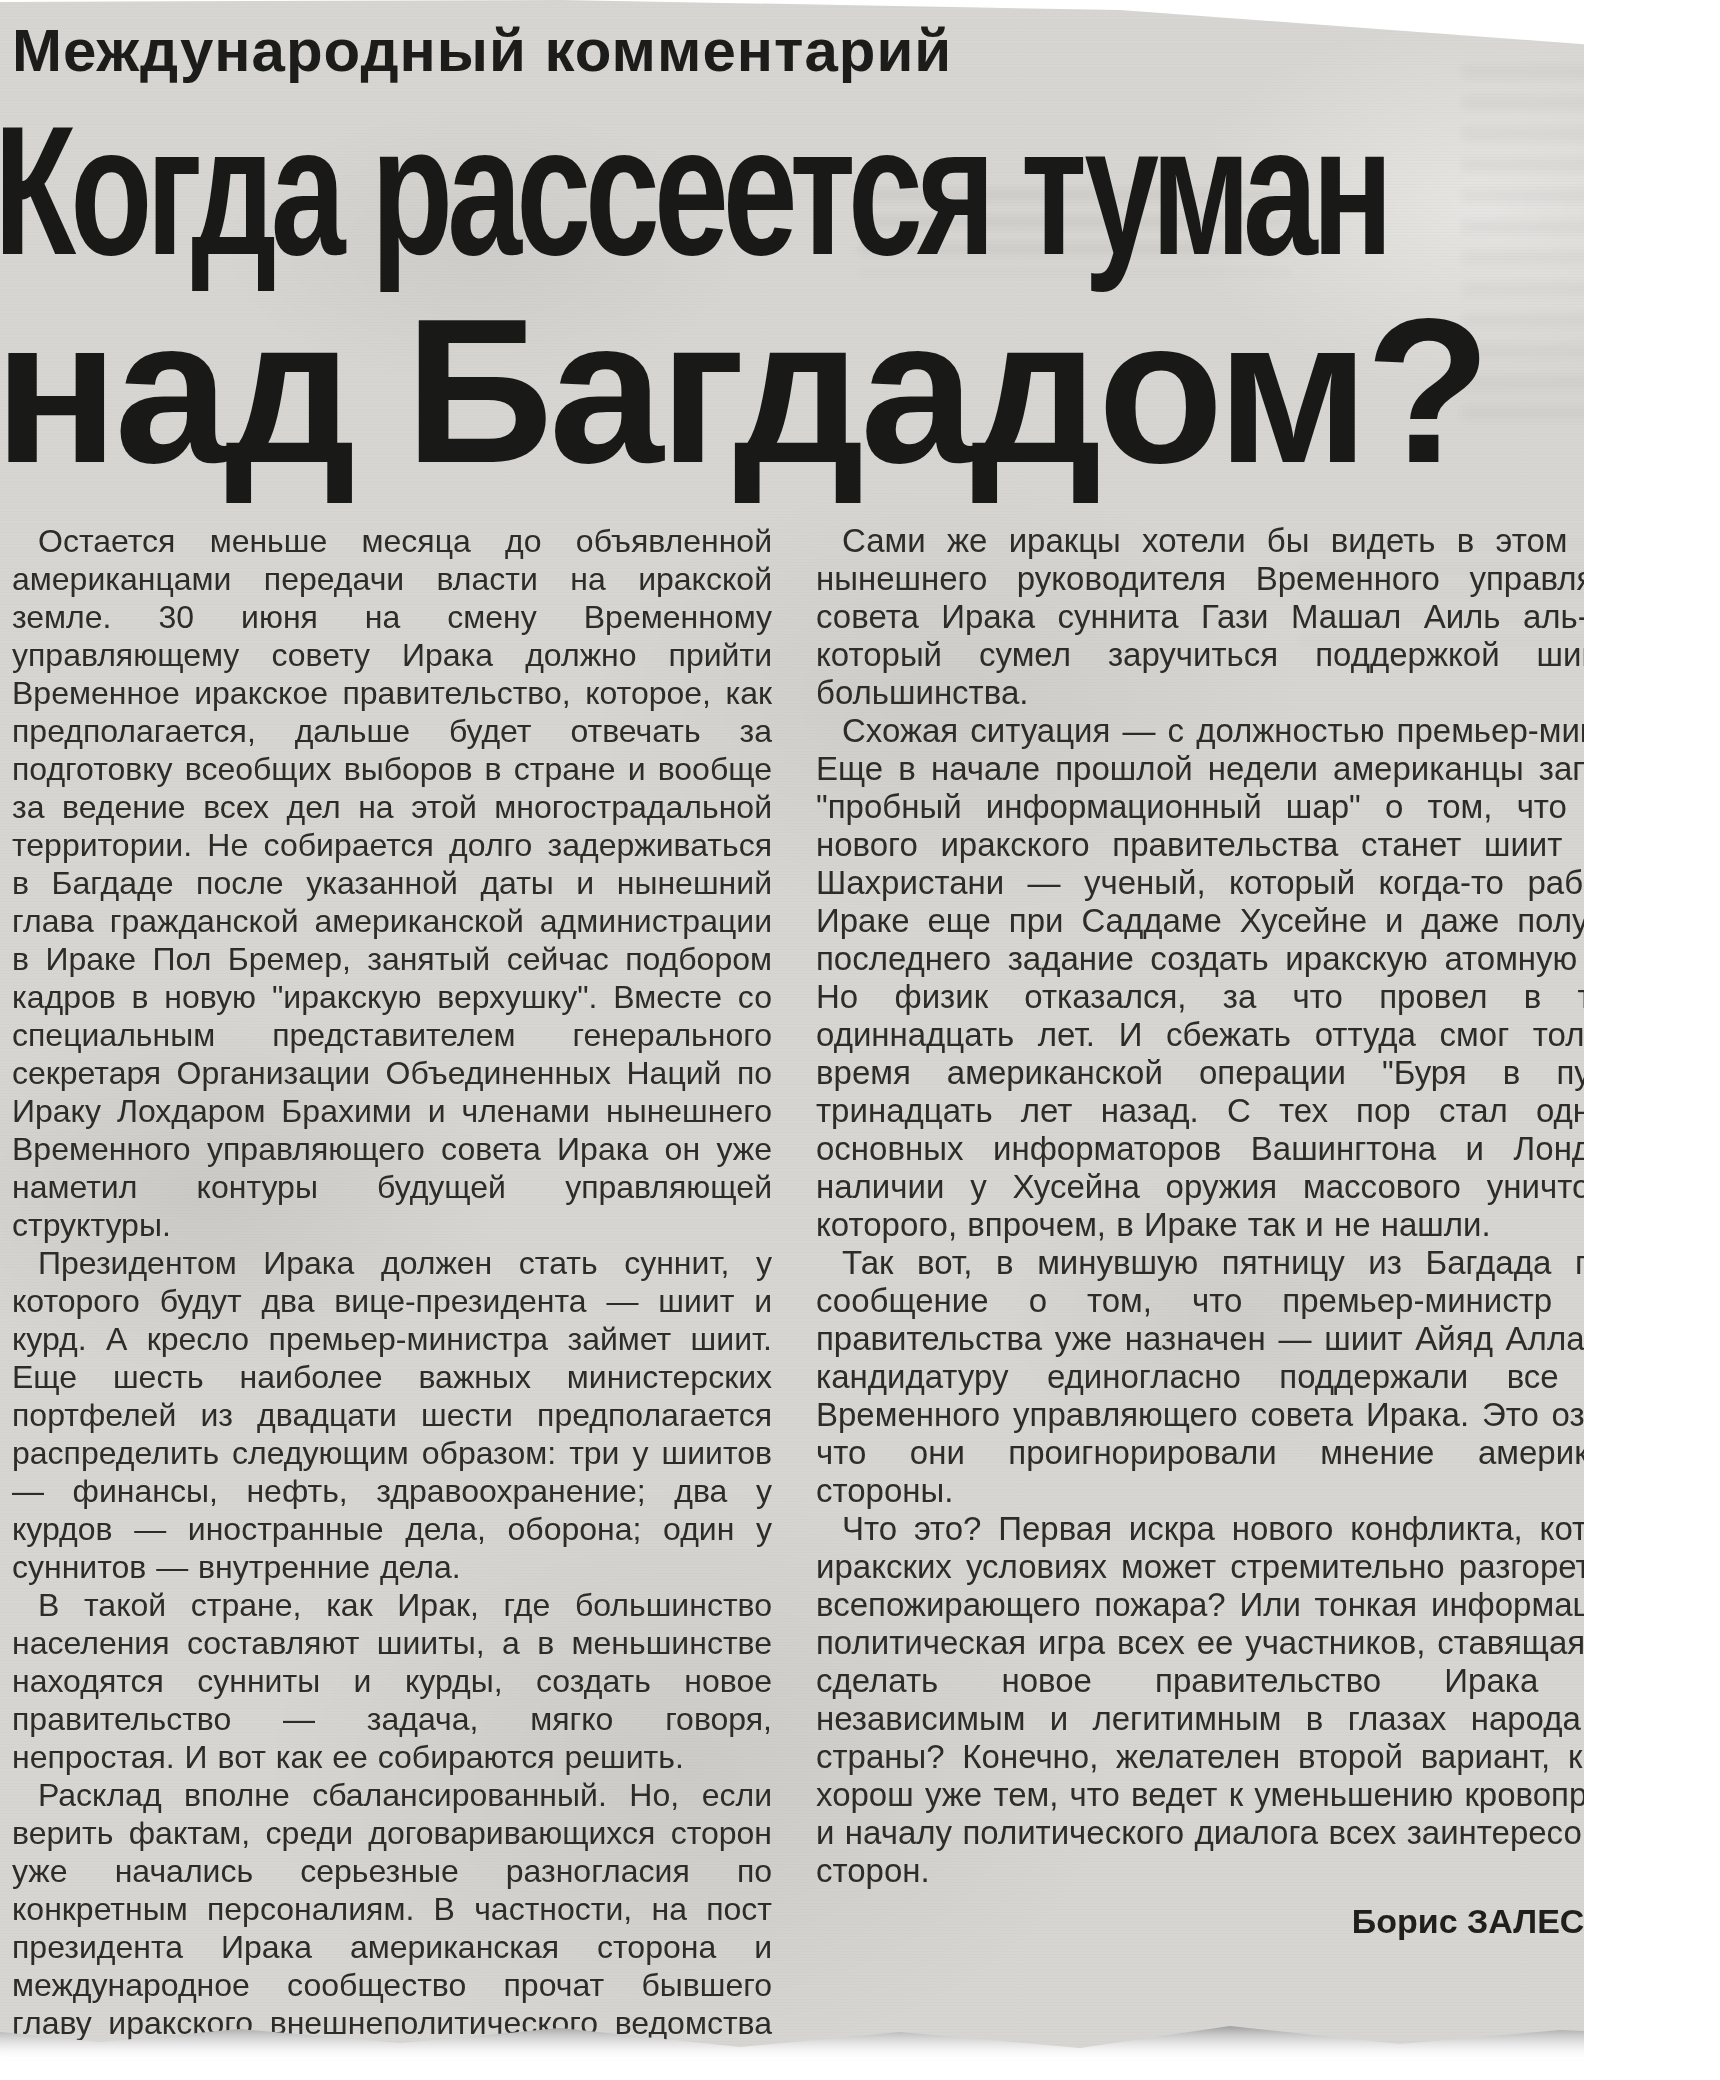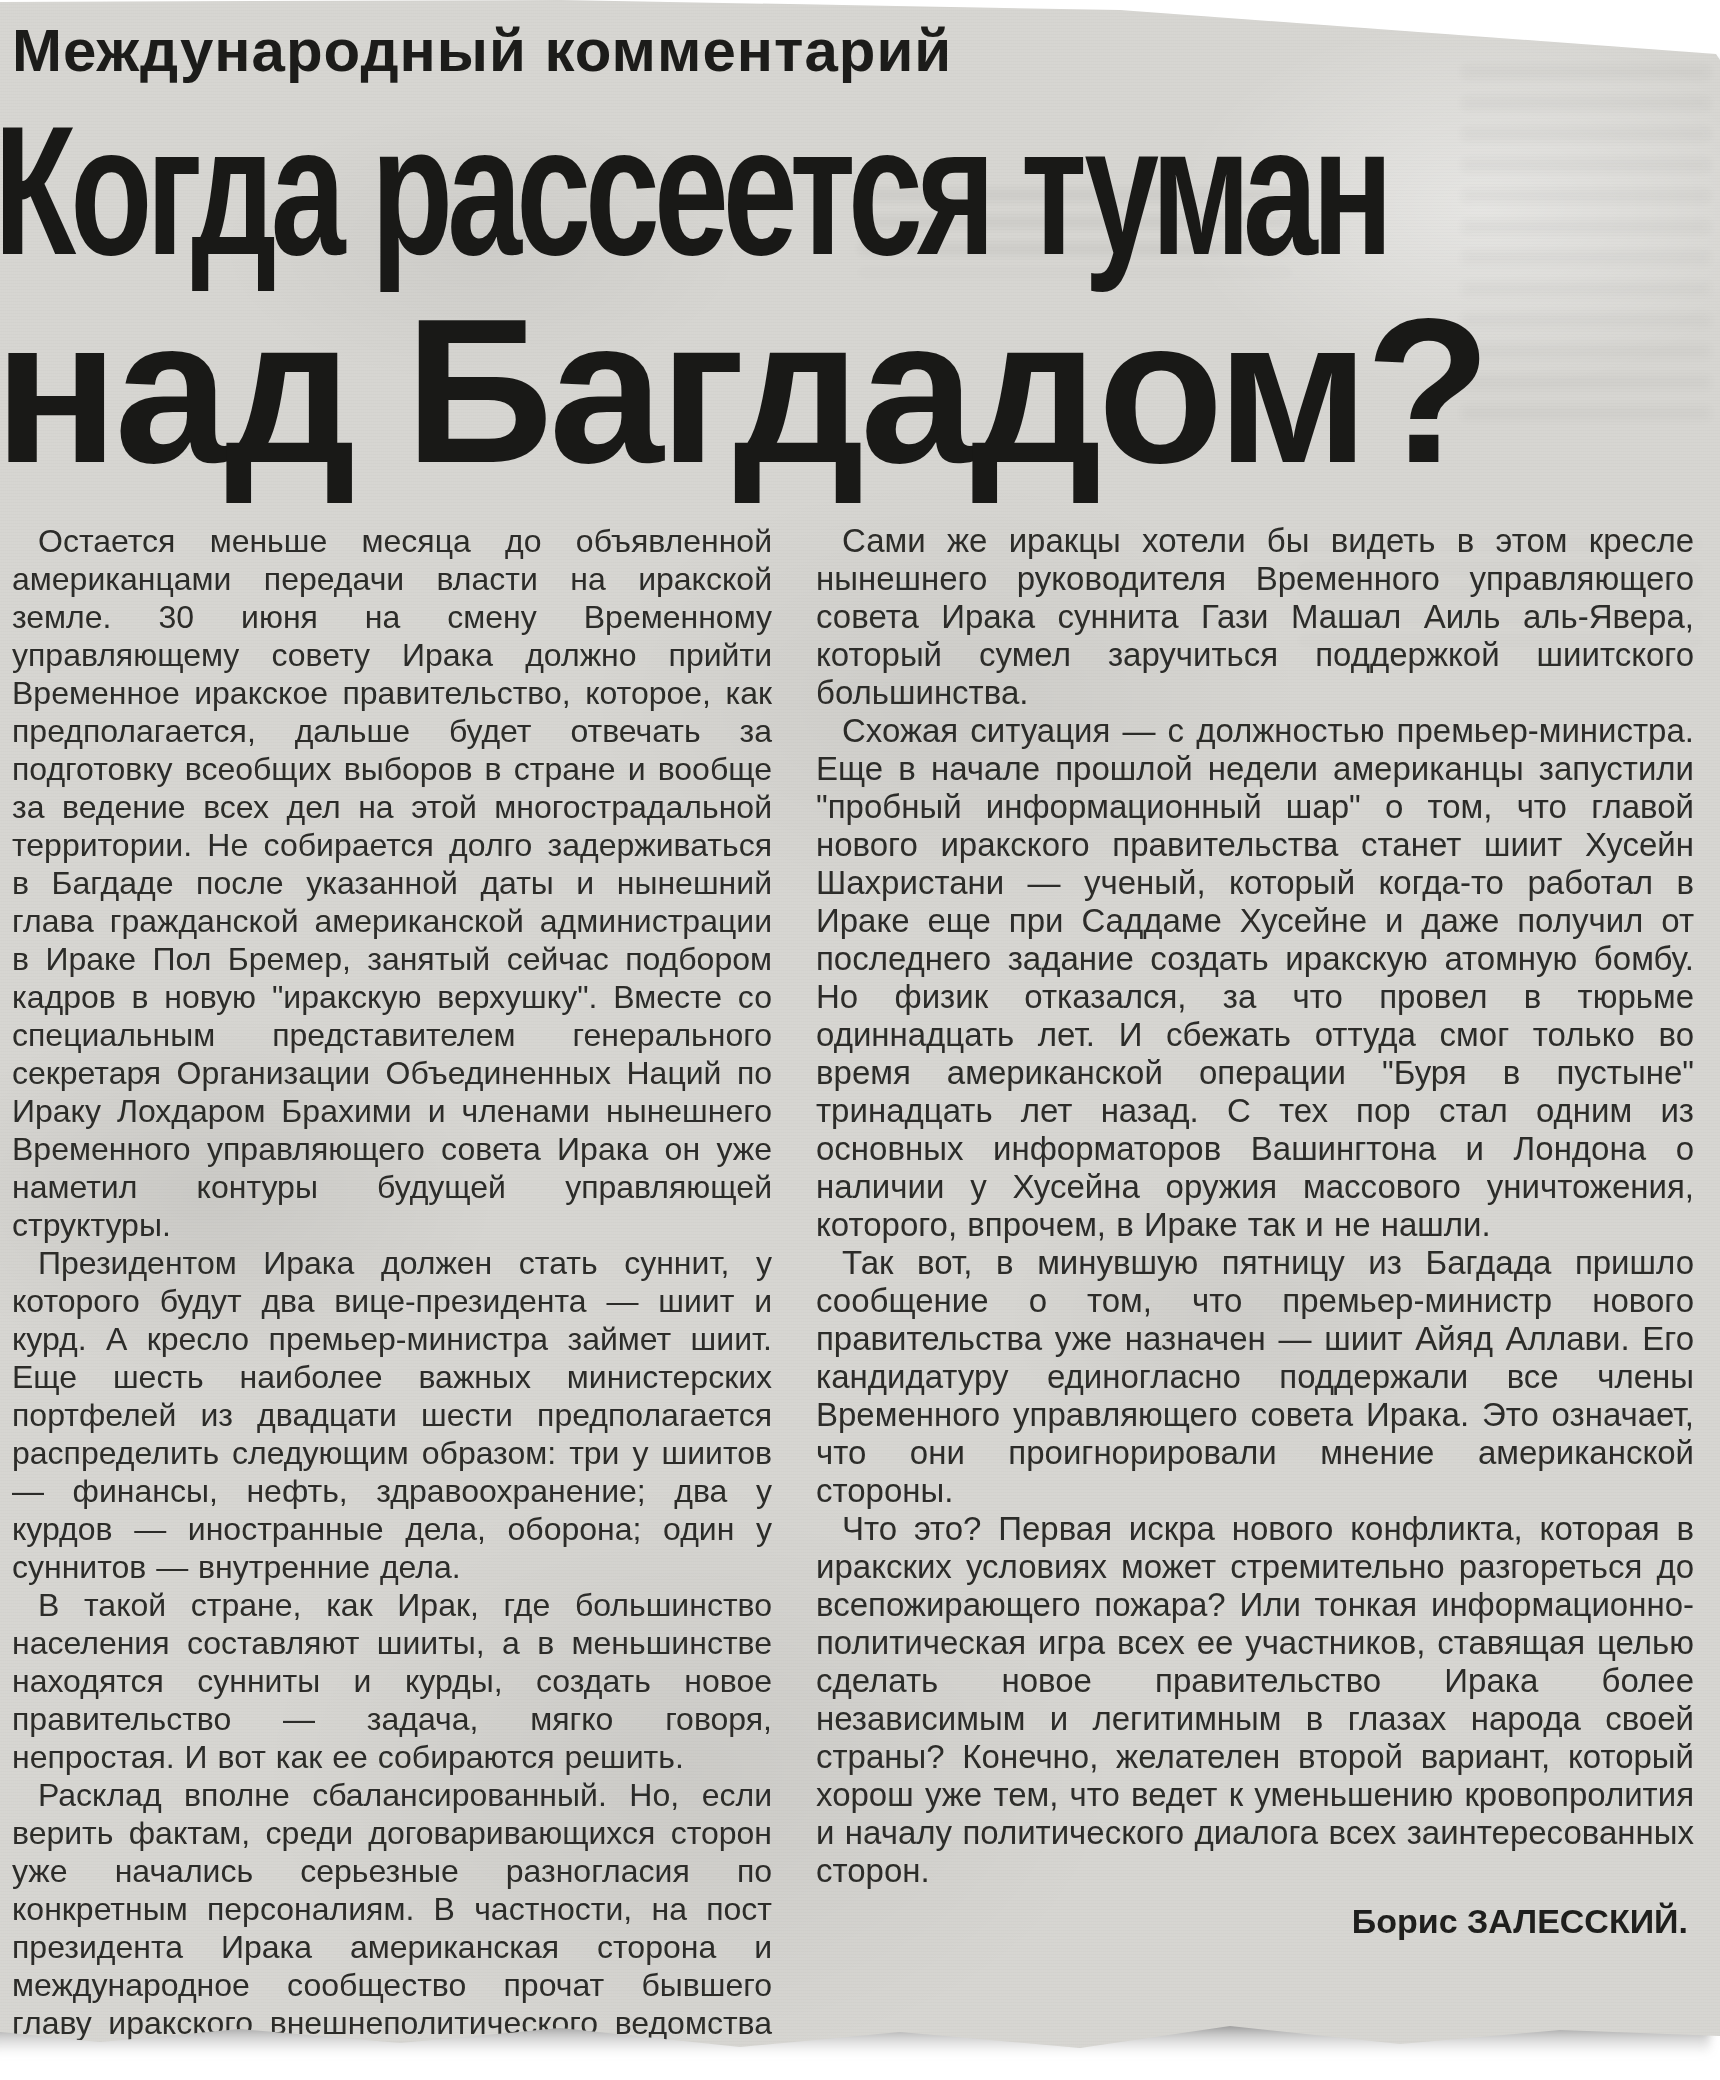--- a/index.html
+++ b/index.html
@@ -3,21 +3,21 @@
 <meta charset="utf-8">
 <style>
   html, body {
     margin: 0;
     padding: 0;
     background: #ffffff;
     font-family: "Liberation Sans", sans-serif;
   }
   .page {
     position: relative;
-    width: 1720px;
+    width: 1584px;
     height: 2080px;
     background: #ffffff;
     overflow: hidden;
   }
   
   .torn-shadow {
     position: absolute;
     left: -10px;
     top: 2002px;
     width: 1720px;

